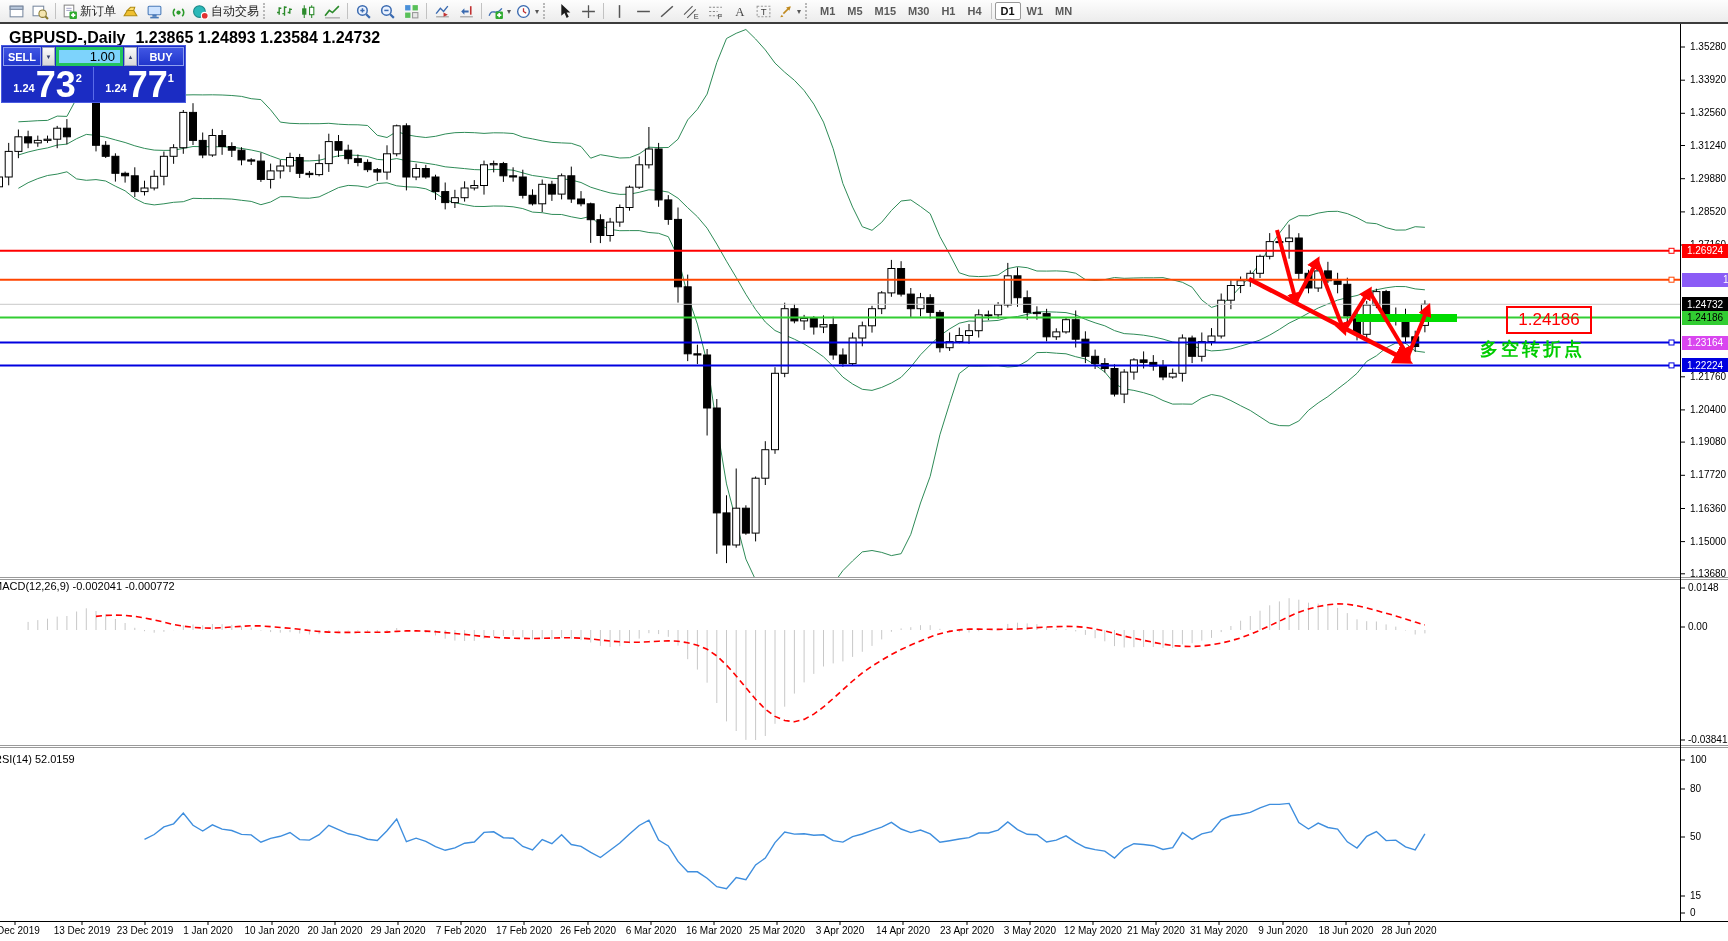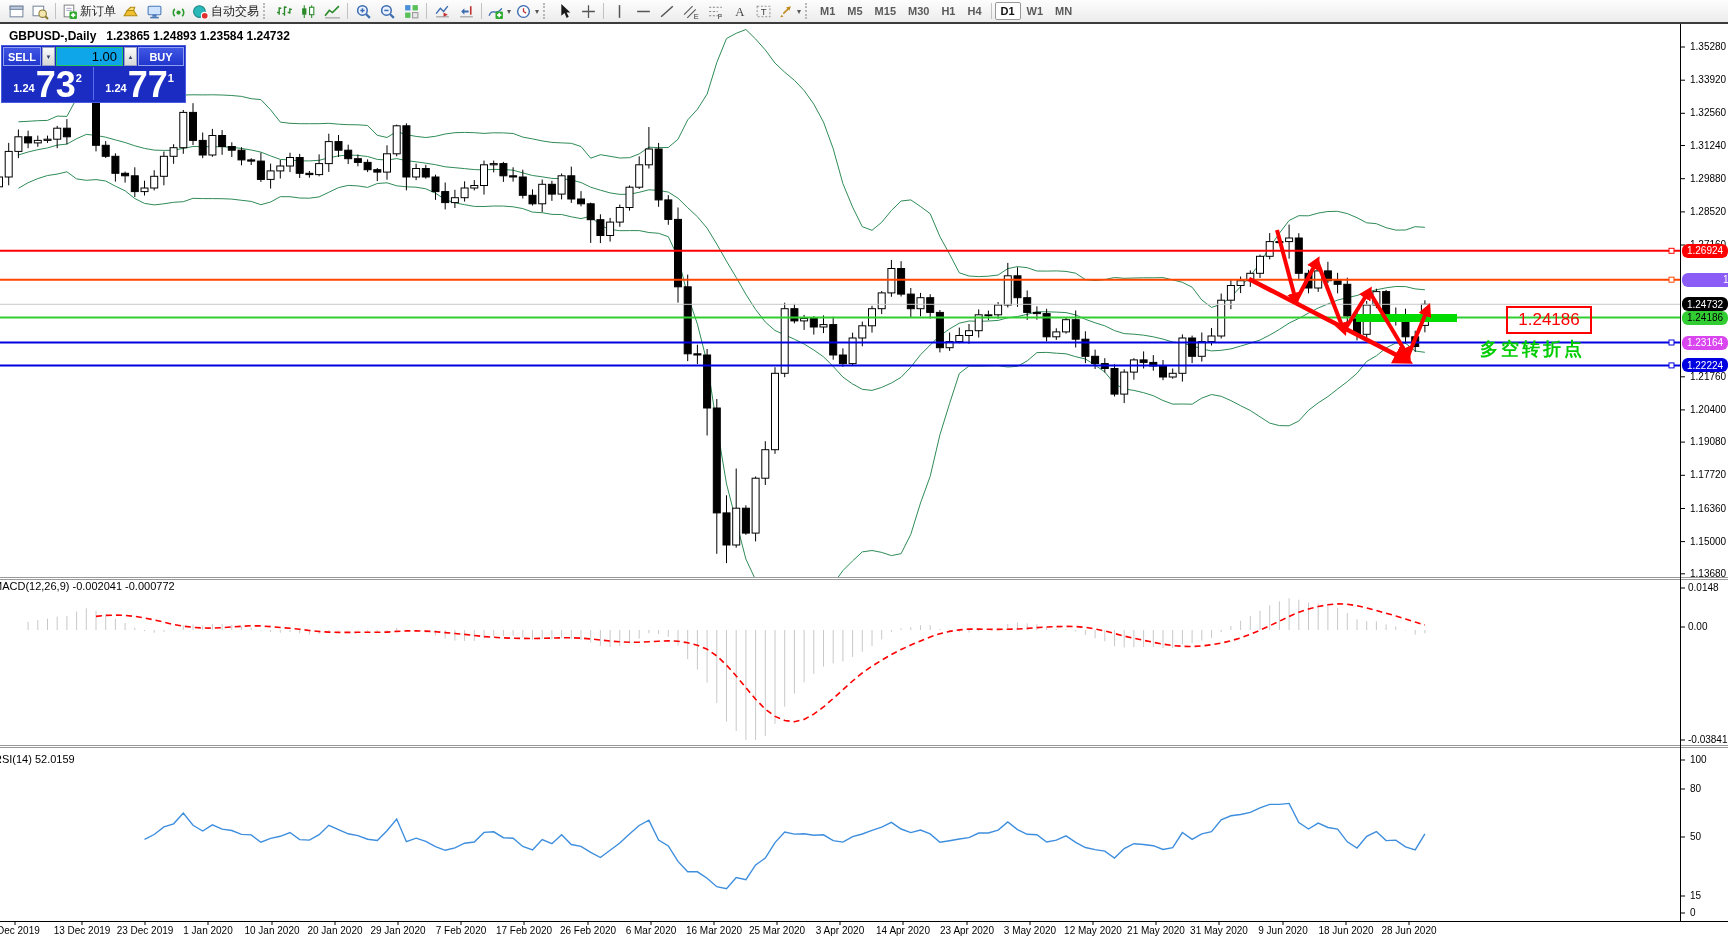--- a/index.html
+++ b/index.html
@@ -14,47 +14,47 @@
   .tb-btn svg{display:block;}
   .tb-label{font-size:12px;color:#222;white-space:nowrap;}
   .tb-sep{width:1px;height:16px;background:#c2c2c2;margin:0 3px;flex:none;}
   .tb-grip{width:3px;height:16px;border-left:2px dotted #b8b8b8;margin:0 4px 0 2px;flex:none;}
   .dd{font-size:8px;color:#555;margin-left:1px;}
   .tf{font-size:11px;font-weight:bold;color:#5a5a5a;padding:3px 6px;border-radius:2px;}
   .tf.active{background:#fff;border:1px solid #999;color:#111;padding:2px 5px;}
   #toolbar-right{position:absolute;right:6px;top:0;height:22px;display:flex;align-items:center;}
   #winborder{position:absolute;top:22px;left:0;right:0;height:2px;background:#3c3c3c;z-index:6;}
   
-  #chart-title{position:absolute;left:9px;top:29px;font-size:12px;font-weight:bold;color:#000;z-index:4;}
+  #chart-title{position:absolute;left:9px;top:29px;font-size:16px;font-weight:bold;color:#000;z-index:4;}
   #chart-title .ohlc{margin-left:10px;font-weight:bold;}
   #trade-panel{position:absolute;left:1px;top:45px;width:185px;height:58px;z-index:5;
     background:#1b2cc3;border:1px solid #4a5ce0;box-sizing:border-box;}
   .tp-row1{display:flex;height:21px;}
   .btn-sell,.btn-buy{background:linear-gradient(#4056e4,#2136cc);border:1px solid #8fa0f0;
     color:#fff;font-size:11px;font-weight:bold;display:flex;align-items:center;
     justify-content:center;margin:1px;box-sizing:border-box;}
   .btn-sell{width:38px;}
   .btn-buy{width:46px;}
   .spin-btn{width:13px;margin:1px 0;background:linear-gradient(#fafafa,#d8d8d8);
     border:1px solid #9aa4c0;display:flex;align-items:center;justify-content:center;
     font-size:6px;color:#33406e;box-sizing:border-box;}
-  .vol-field{flex:1;margin:1px;background:#0ea5e9;border:1px solid #22c55e;font-size:13px;
+  .vol-field{flex:1;margin:1px;background:#7dd3fc;border:3px solid #22c55e;font-size:13px;
     color:#000;display:flex;align-items:center;justify-content:flex-end;
     padding-right:5px;box-sizing:border-box;}
   .tp-row2{display:flex;height:33px;}
   .tp-price{flex:1;display:flex;align-items:flex-end;justify-content:center;color:#fff;padding-bottom:3px;}
   .tp-price.right{border-left:1px solid #5a6ce8;}
   .tp-price .pfx{font-size:11px;font-weight:bold;margin:0 1px 3px 0;}
   .tp-price .big{font-size:36px;font-weight:bold;line-height:25px;}
   .tp-price .sup{font-size:11px;font-weight:bold;margin-bottom:13px;}
   
   #plot{position:absolute;left:0;top:0;z-index:1;}
   .axlabel{position:absolute;font-size:10px;color:#000;white-space:nowrap;z-index:3;}
   .linelabel{position:absolute;left:1682px;width:46px;height:14px;font-size:10px;
-    display:flex;align-items:center;justify-content:center;z-index:3;border-radius:6px;}
+    display:flex;align-items:center;justify-content:center;z-index:3;}
   .datelabel{position:absolute;top:925px;font-size:10px;color:#000;white-space:nowrap;z-index:3;}
   #macd-label,#rsi-label{position:absolute;font-size:11px;color:#000;white-space:nowrap;z-index:3;}
   #price-tag{position:absolute;border:2px solid #ff0000;color:#ff0000;font-size:17px;
     display:flex;align-items:center;justify-content:center;z-index:4;background:transparent;}
   #cjk-note{position:absolute;font-size:18px;font-weight:bold;letter-spacing:3px;z-index:4;margin-left:28px;}
 </style>
 </head>
 <body>
 
 <div id="toolbar">

